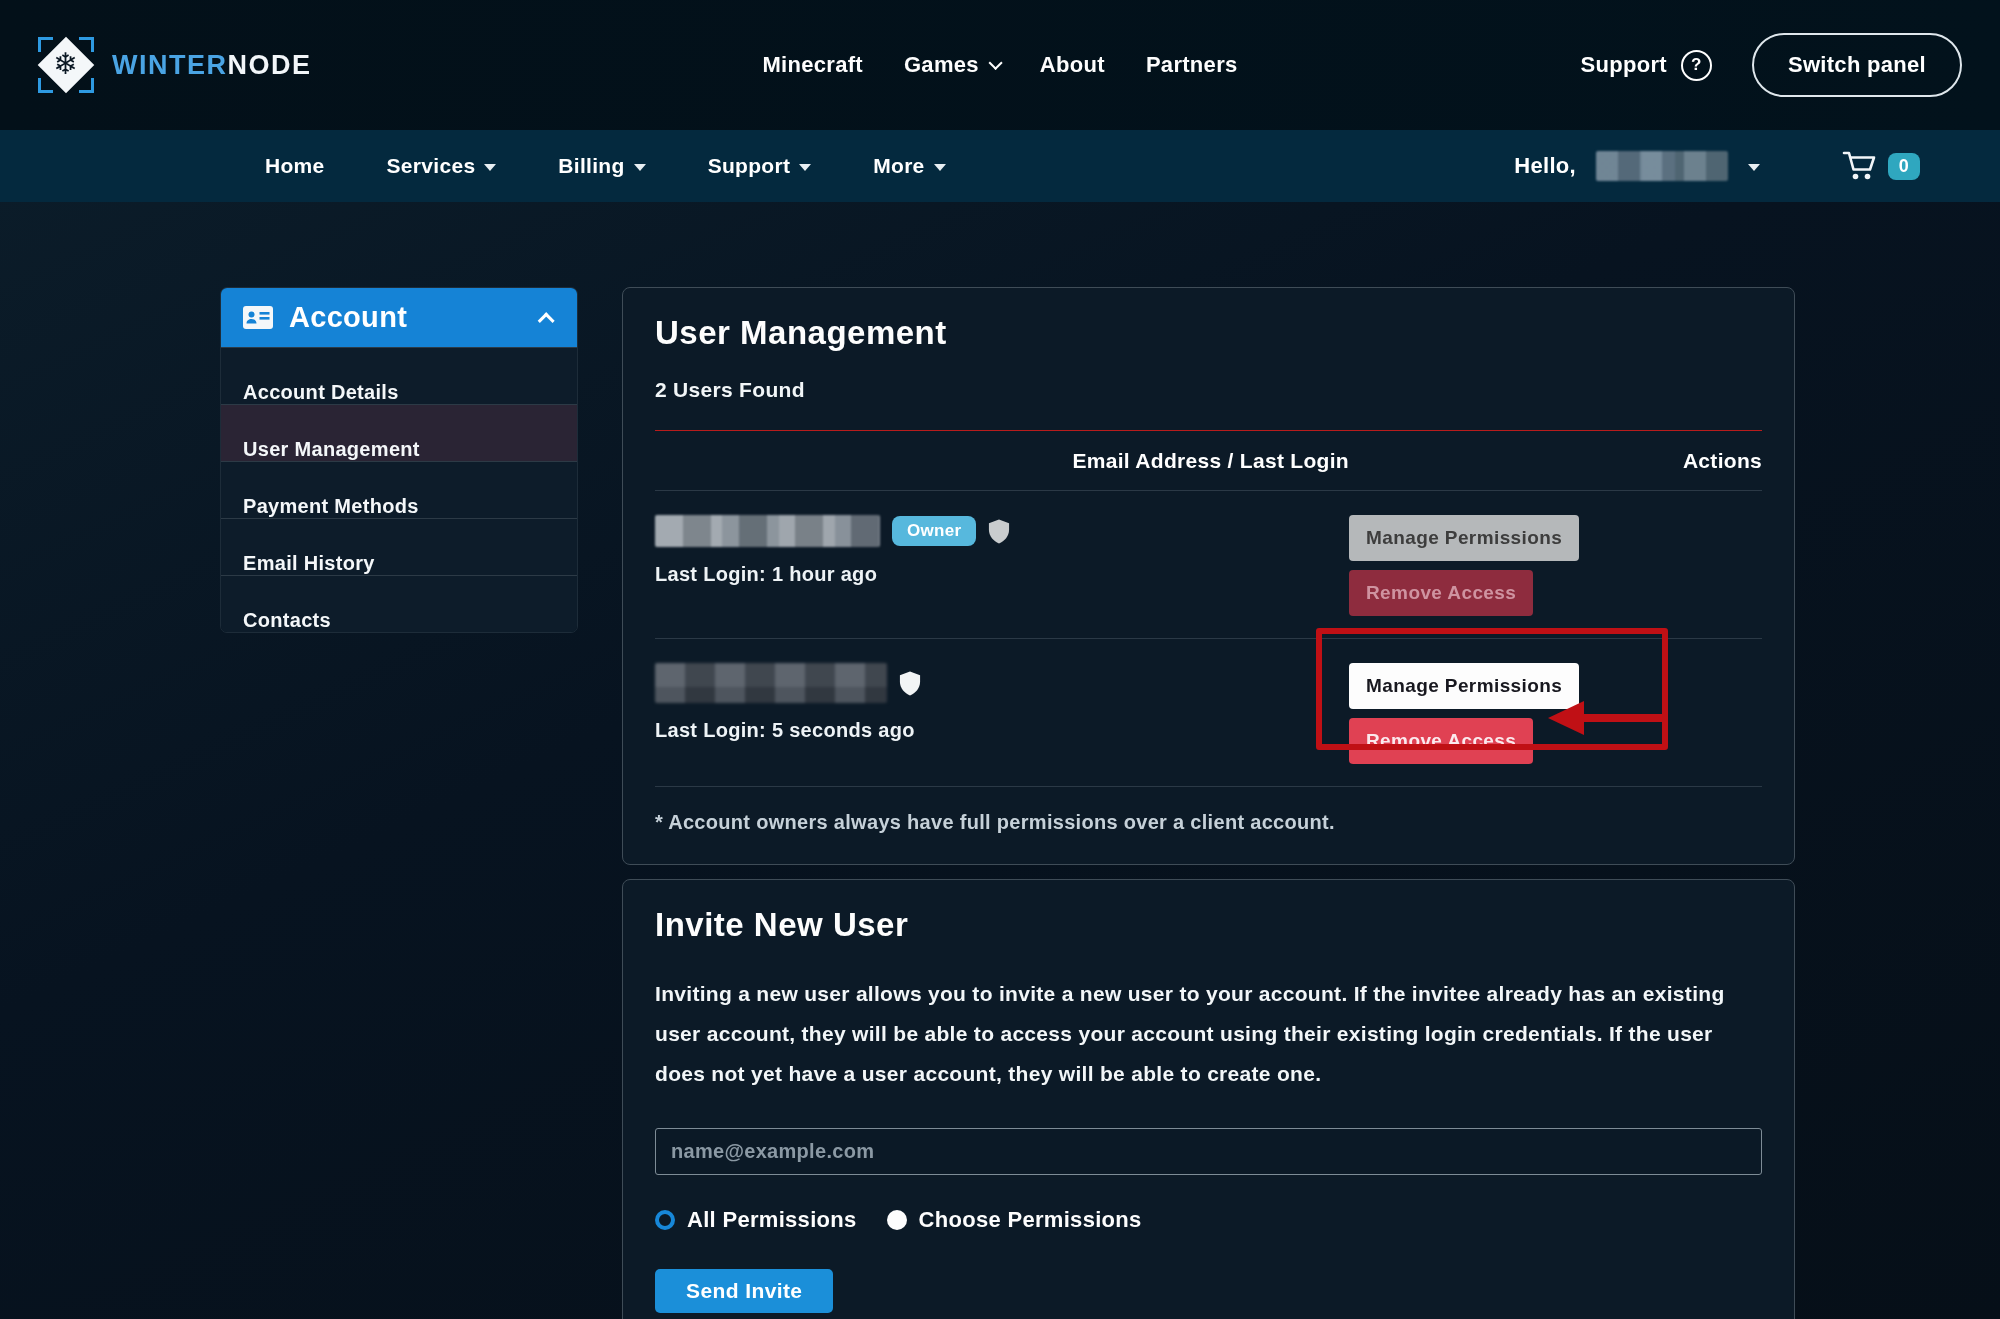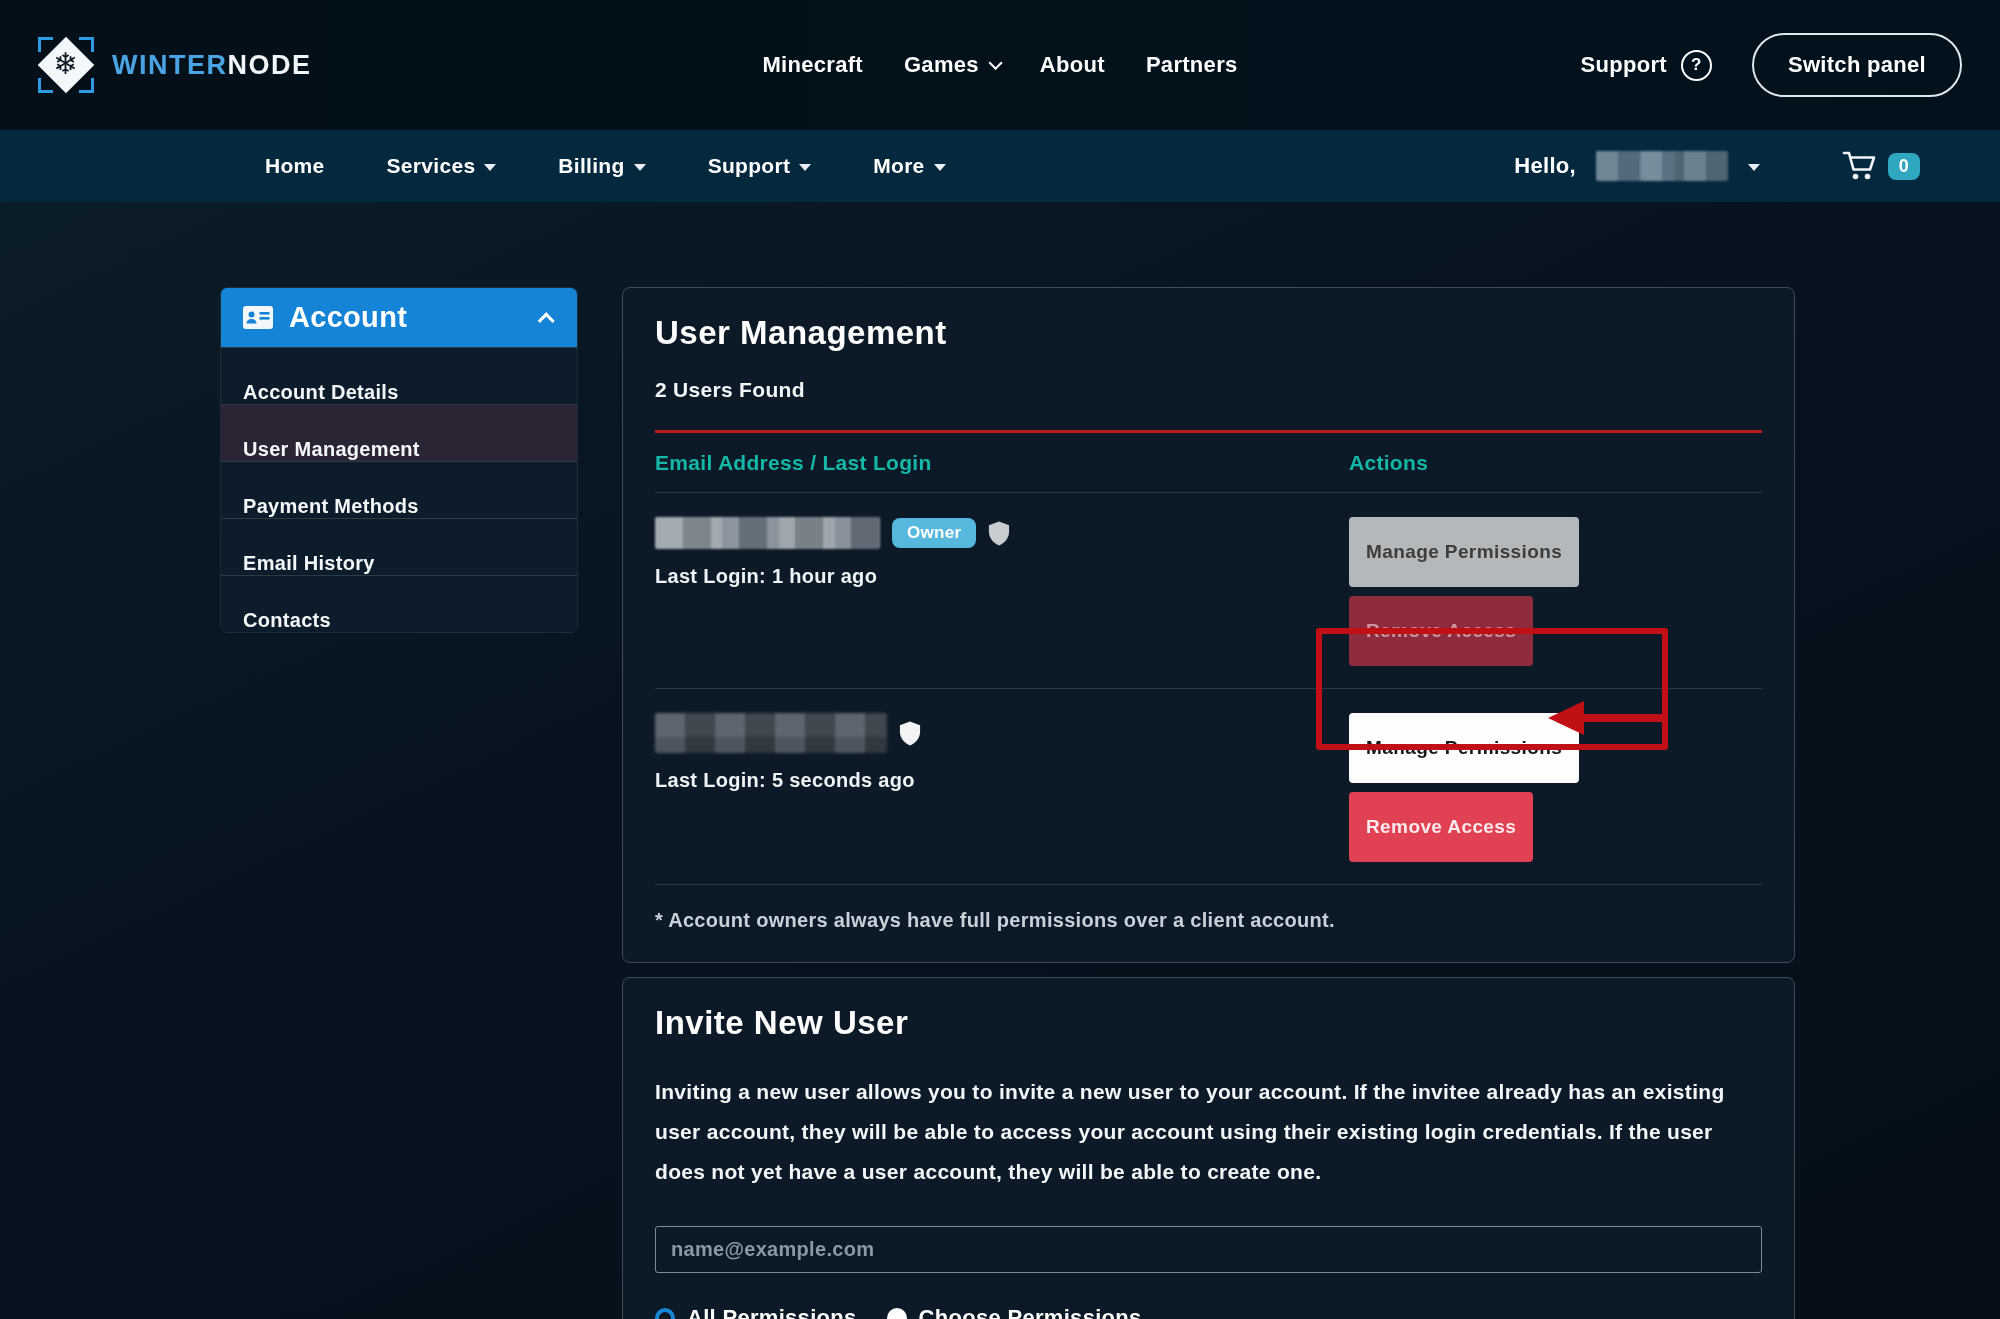--- a/index.html
+++ b/index.html
@@ -91,22 +91,22 @@
   
   .main-col{ flex:1; min-width:0; }
   .card{ background:#0c1a27; border:1px solid #3f4c57; border-radius:8px;
     padding:26px 32px 30px 32px; position:relative; }
   .card + .card{ margin-top:14px; }
   .card-title{ font-size:33px; letter-spacing:.5px; color:#fdfdfd; }
   .count-text{ font-size:21px; margin-top:26px; color:#f2f6f8; }
 
   .um-table{ margin-top:28px; }
   .t-row{ display:grid; grid-template-columns:694px 1fr; align-items:start; }
-  .t-head{ border-top:3px solid #b91c1c; border-bottom:1px solid #2b3946;
-    padding:18px 0 17px 0; font-size:21px; color:#14b8a6; }
+  .t-head{ border-top:1px solid #b91c1c; border-bottom:1px solid #2b3946;
+    padding:18px 0 17px 0; font-size:21px; color:#ffffff;text-align:right; }
   .t-body-row{ padding:24px 0 22px 0; border-bottom:1px solid #2b3946; }
   .email-line{ display:flex; align-items:center; gap:12px; }
   .blur-email-1{
     width:225px; height:32px; border-radius:2px;
     background:
       repeating-linear-gradient(90deg, rgba(255,255,255,.18) 0 28px, rgba(0,0,0,.12) 28px 56px),
       linear-gradient(90deg,#8f98a0 0 30%,#737e88 30% 55%,#8a939b 55% 80%,#6e7984 80% 100%);
     filter:blur(1.2px);
   }
   .blur-email-2{
@@ -116,21 +116,21 @@
       linear-gradient(180deg,#4c545e 0 60%, #3a424c 60% 100%);
     filter:blur(1.5px);
   }
   .owner-badge{ background:#57b8dd; color:#fff; font-size:17px; border-radius:8px;
     padding:5px 15px; }
   .shield{ width:22px; height:27px; }
   .last-login{ font-size:20px; margin-top:16px; color:#eef3f6; }
 
   .actions-cell{ display:flex; flex-direction:column; gap:9px; align-items:flex-start; }
   .btn{ border:none; font-family:inherit; font-weight:700; letter-spacing:.4px;
-    font-size:19px; border-radius:4px; padding:24px 17px; cursor:pointer; }
+    font-size:19px; border-radius:4px; padding:12px 17px; cursor:pointer; }
   .btn-manage-dim{ background:#b5b8ba; color:#3d3d3d; }
   .btn-remove-dim{ background:#8e2c3e; color:#cf93a0; }
   .btn-manage{ background:#fdfdfd; color:#18181f; }
   .btn-remove{ background:#e04153; color:#fbe9ed; }
 
   .footnote{ margin-top:24px; font-size:20px; color:#c6d1d9; }
 
   
   .annotation{ position:absolute; left:693px; top:340px; width:352px; height:122px;
     border:6px solid #c01015; border-radius:3px; pointer-events:none; }

